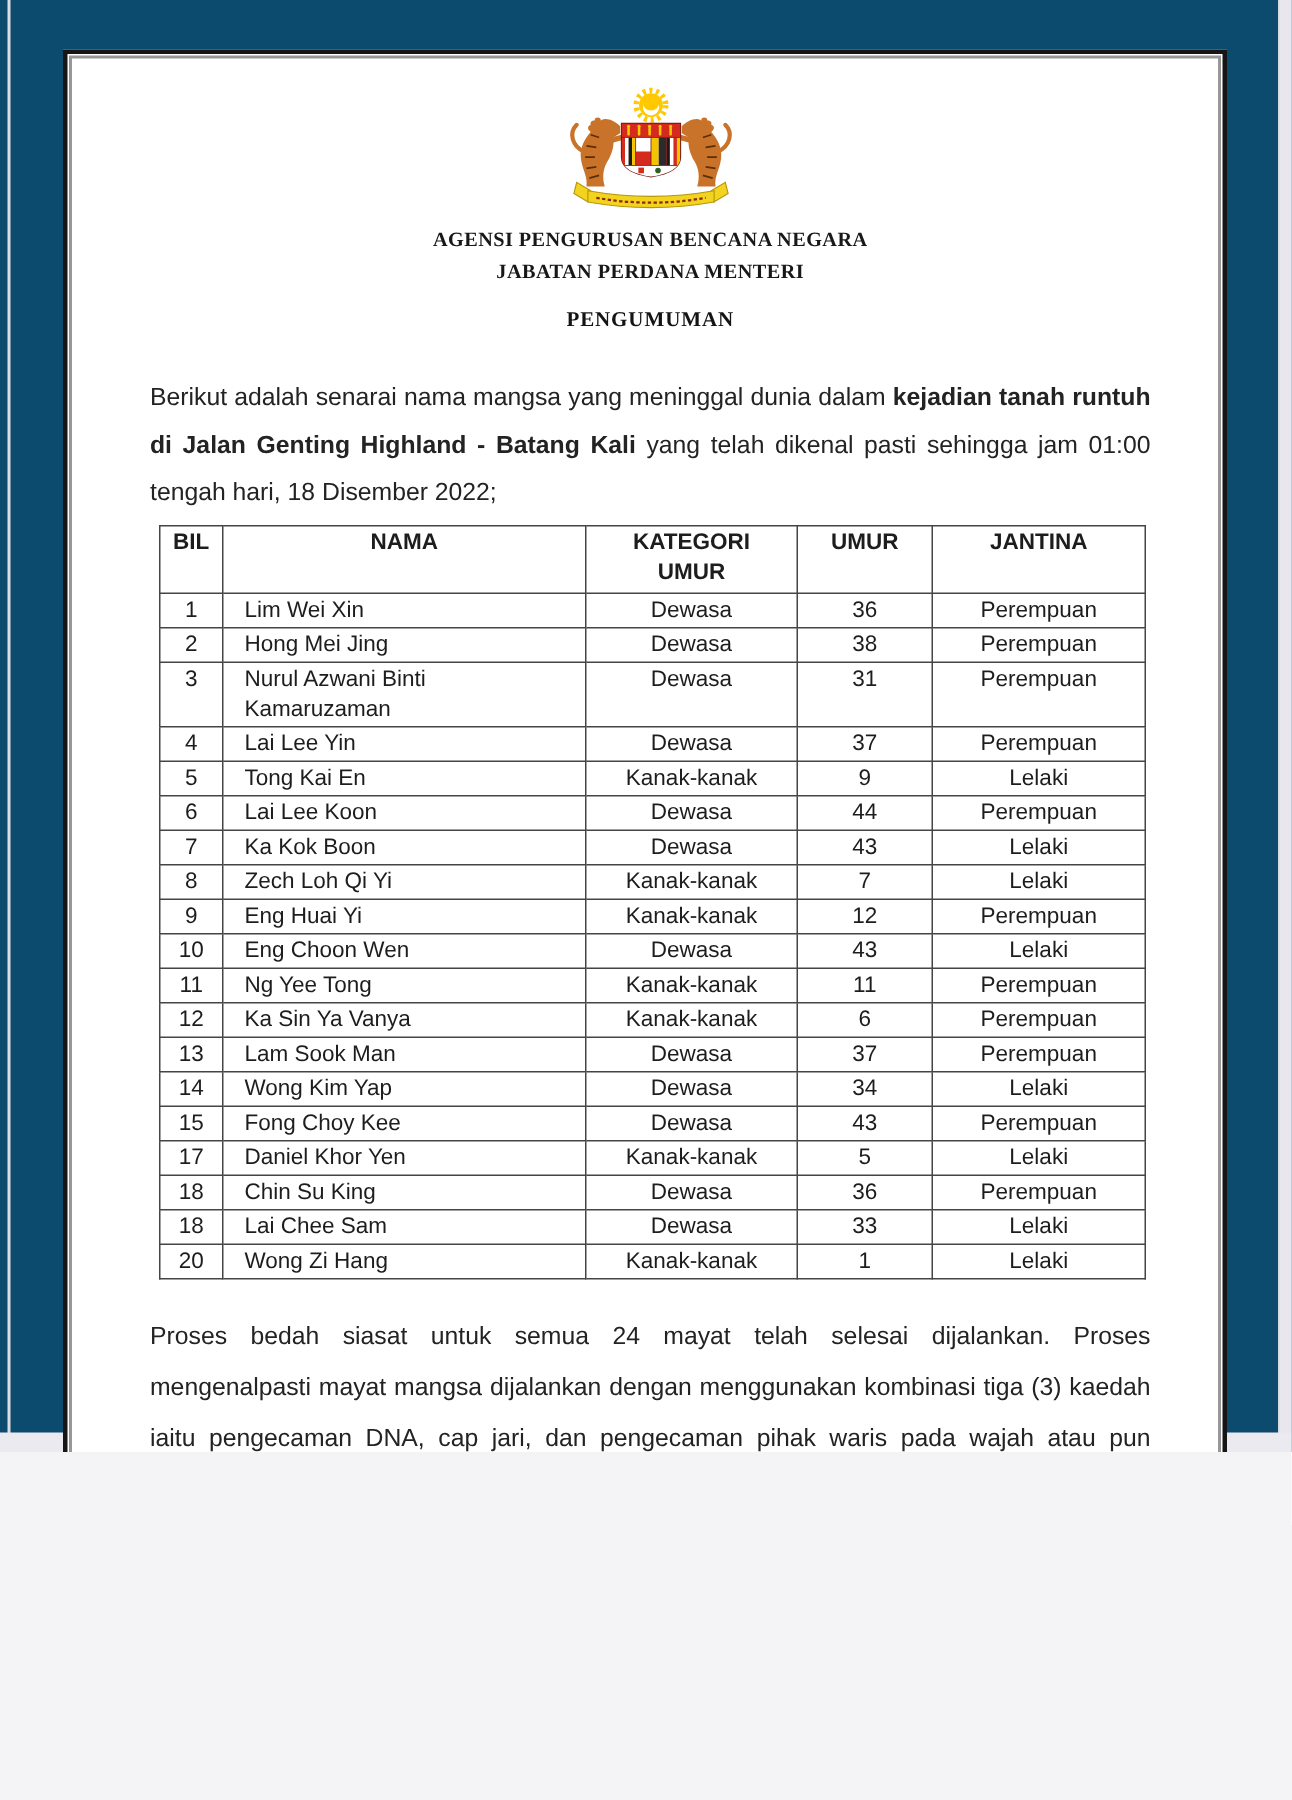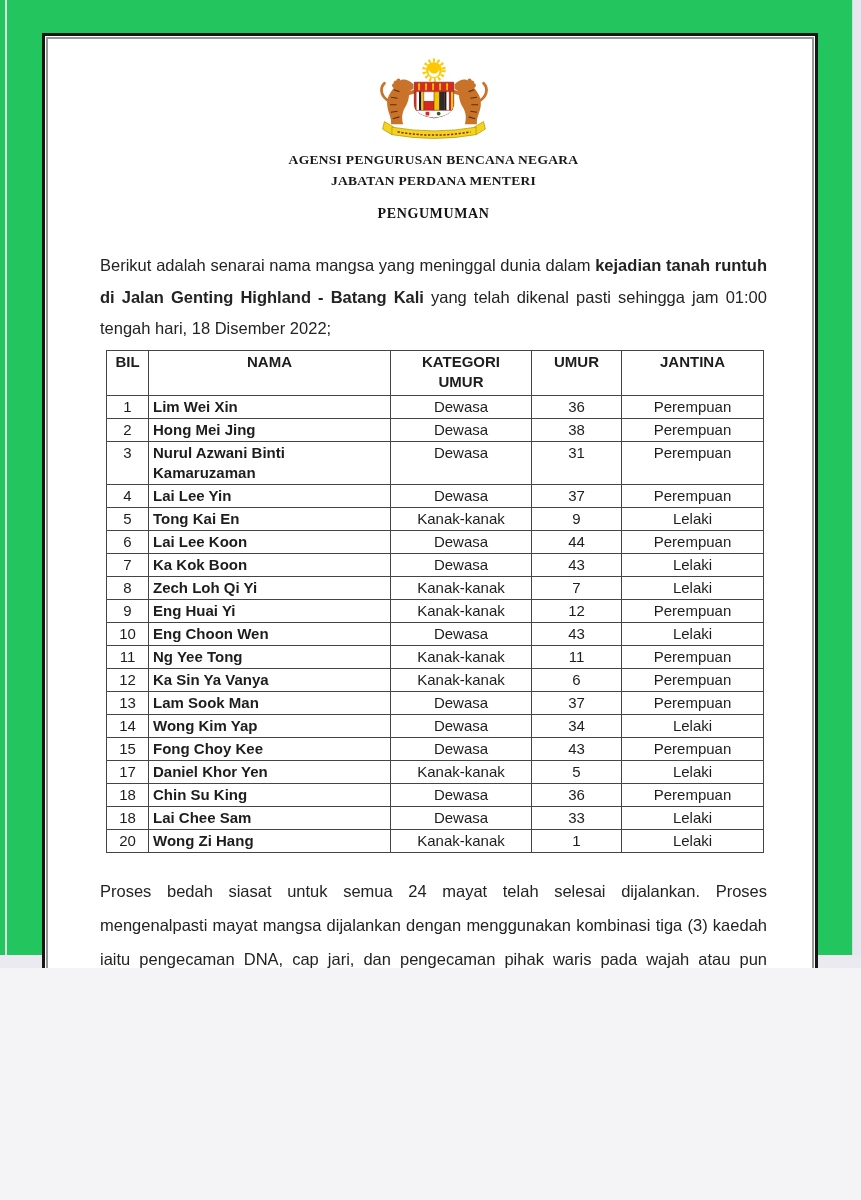--- a/index.html
+++ b/index.html
@@ -1,17 +1,17 @@
 <!DOCTYPE html>
 <html><head>
 <meta charset="utf-8">
 <style>
   html,body{margin:0;padding:0;background:#f4f4f7;}
   .photo{
-    position:relative;width:861px;height:968px;background:#22c55e;overflow:hidden;
+    position:relative;width:861px;height:968px;background:#0c4a6e;overflow:hidden;
     font-family:"Liberation Sans", sans-serif;color:#1d1d1d;margin:0 auto;
   }
   .edge-left{position:absolute;left:5px;top:0;width:2px;height:100%;background:#dcdce2;}
   .edge-right{position:absolute;right:0;top:0;width:8px;height:100%;background:#e7e7ed;border-left:1px solid #d9d9e0;}
   .edge-bottom{position:absolute;left:0;bottom:0;width:100%;height:13px;background:#eaeaf0;}
 
   .frame{
     position:absolute;left:42px;top:33px;width:770px;height:1121px;
     border:3px solid #161616;background:#fff;
   }
@@ -29,21 +29,21 @@
   .intro{margin-top:28px;line-height:31.5px;}
   .closing{margin-top:21px;line-height:34px;}
 
   table.victims{border-collapse:collapse;table-layout:fixed;width:657px;margin:5px 0 0 6px;font-size:15px;}
   .victims th,.victims td{
     border:1px solid #454545;vertical-align:top;box-sizing:border-box;
     padding:1px 4px;line-height:20px;text-align:center;overflow:hidden;
   }
   .victims th{font-weight:700;height:45px;}
   .victims td{height:22px;}
-  td.td-nama{text-align:left;padding-left:4px;font-weight:bold;}
+  td.td-nama{text-align:left;padding-left:14px;}
   td.td-nama span{display:inline-block;max-width:190px;}
   th.th-kategori span{display:inline-block;max-width:100px;}
 
   .page-number{position:absolute;right:58px;bottom:14px;font-family:"Liberation Serif", serif;
     font-size:14.5px;color:#222;}
 </style>
 </head>
 <body>
 
 <div class="photo">

